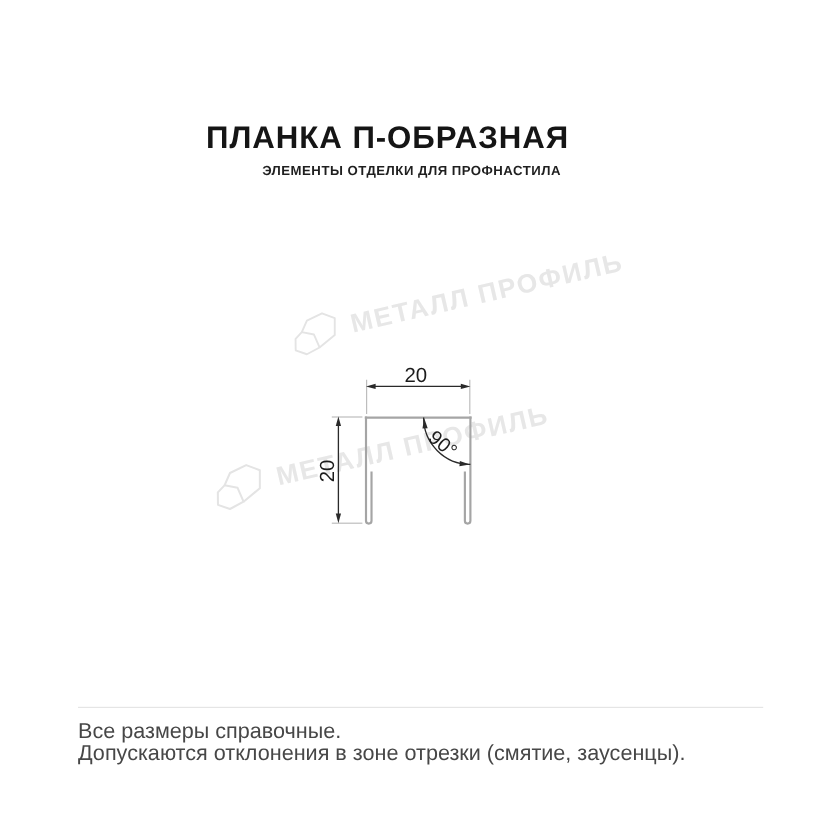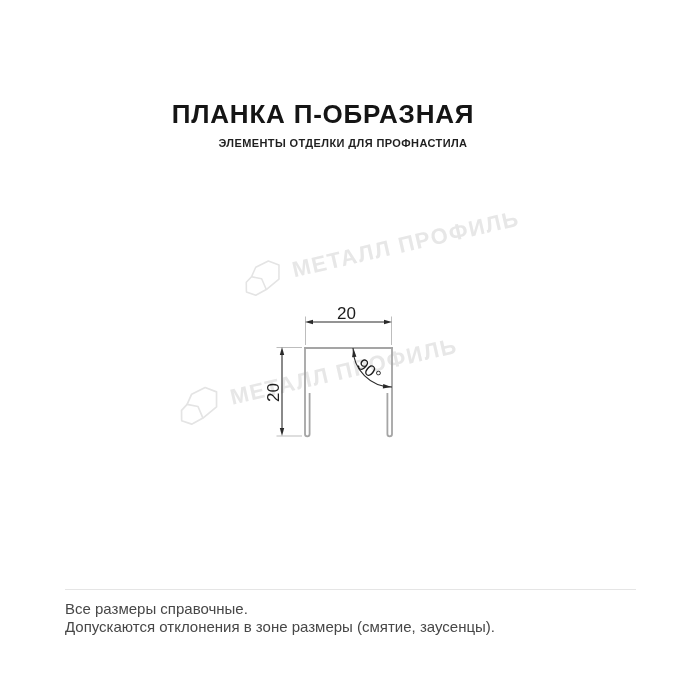--- a/index.html
+++ b/index.html
@@ -36,21 +36,21 @@
   
   .drawing{position:absolute;left:0;top:0;width:700px;height:700px;}
   .drawing text{font-family:"Liberation Sans", sans-serif;fill:#1c1c1c;}
   
   .divider{
     position:absolute;left:65px;top:589px;width:571px;height:1px;
     background:#e5e5e5;
   }
   .footer{
     position:absolute;left:65px;top:600px;
-    font-size:15px;line-height:18px;color:#474747;
+    font-size:18px;line-height:18px;color:#474747;
   }
 </style>
 </head>
 <body>
 
 <div class="hdr">
   <div class="t1">ПЛАНКА П-ОБРАЗНАЯ</div>
   <div class="sub">ЭЛЕМЕНТЫ ОТДЕЛКИ ДЛЯ ПРОФНАСТИЛА</div>
 </div>
 
@@ -107,14 +107,14 @@
     <path d="M353,348 A39,39 0 0 0 392,387" stroke="#2a2a2a" stroke-width="1.1" fill="none"></path>
     <polygon points="0,0 -2.2,8.5 2.2,8.5" fill="#2a2a2a" transform="translate(353.5,348.5) rotate(-5)"></polygon>
     <polygon points="0,0 -8.5,-2.2 -8.5,2.2" fill="#2a2a2a" transform="translate(391.5,387) rotate(5)"></polygon>
     <text x="369" y="375.5" font-size="16.5" text-anchor="middle" transform="rotate(40 369 370)">90°</text>
   </g>
 </svg>
 
 <div class="divider"></div>
 <div class="footer">
   <div>Все размеры справочные.</div>
-  <div>Допускаются отклонения в зоне размеры (смятие, заусенцы).</div>
+  <div>Допускаются отклонения в зоне отрезки (смятие, заусенцы).</div>
 </div>
 
 </body></html>

